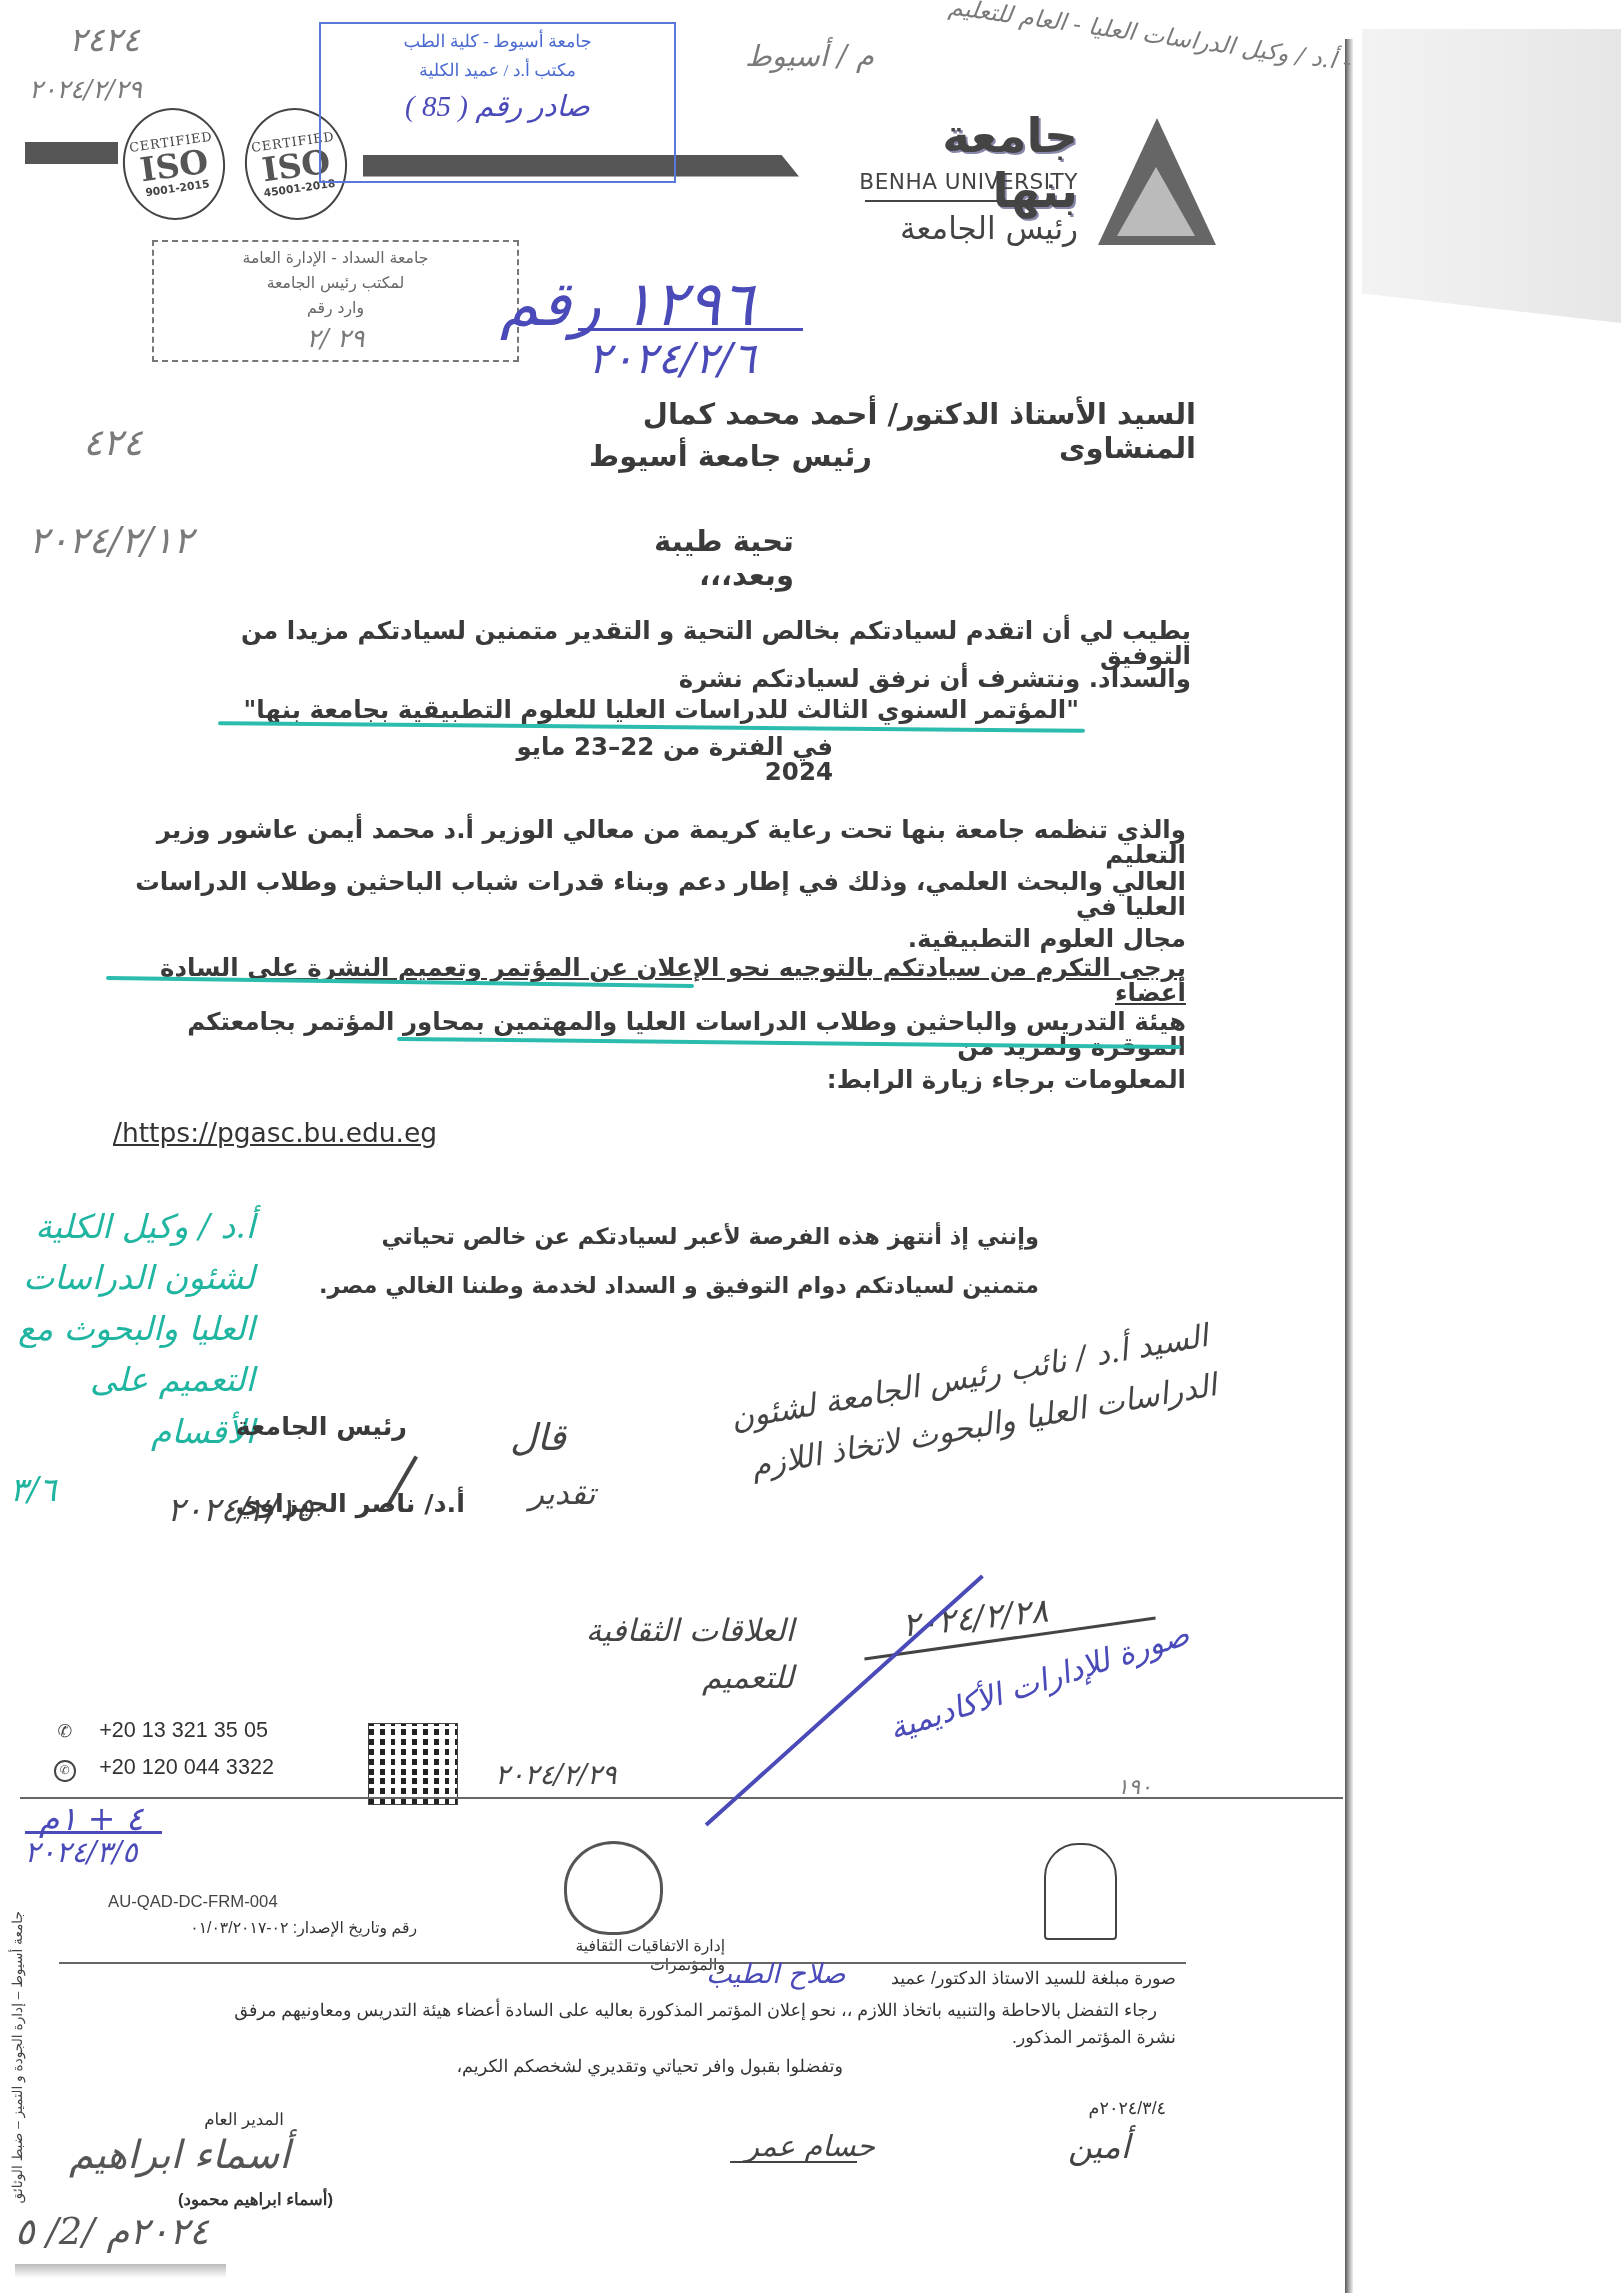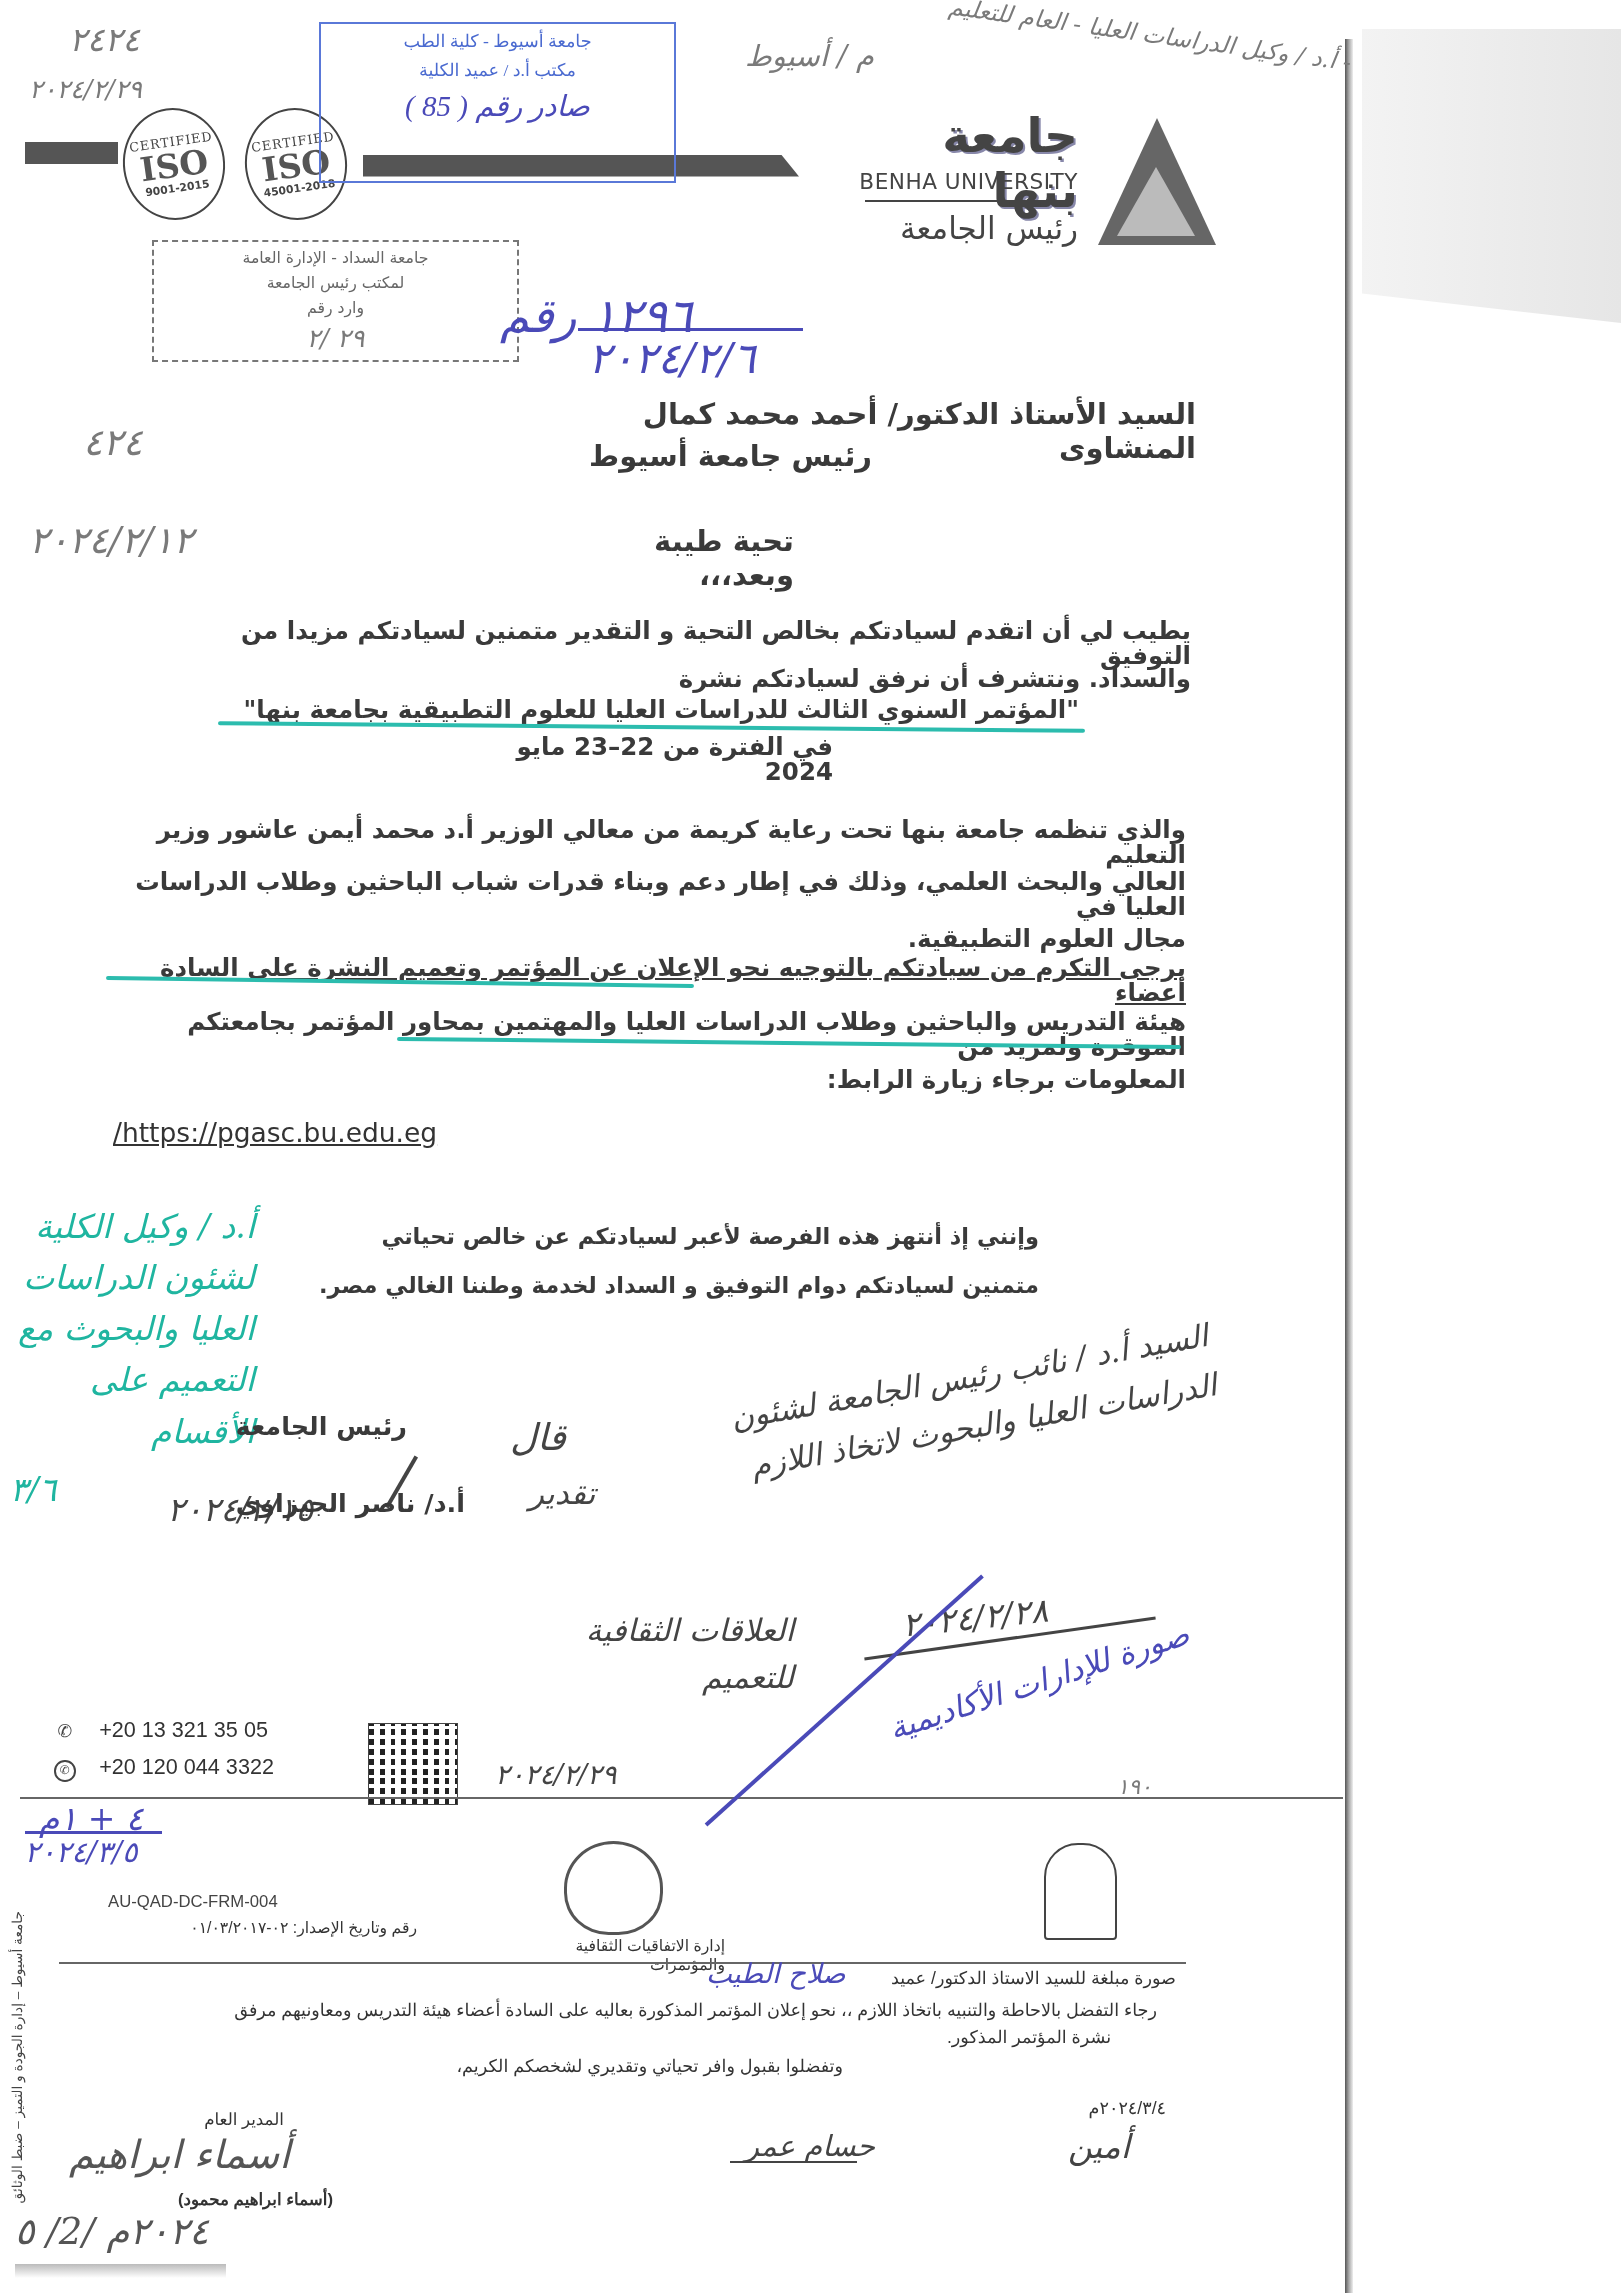--- a/index.html
+++ b/index.html
@@ -101,21 +101,21 @@
   <div class="ln hand-gray" style="font-size:25.5px;">٢٩ /٢</div>
 </div>
 
 <div class="abs rtl logo-ar">جامعة بنها</div>
 <div class="abs logo-en">BENHA UNIVERSITY</div>
 <div class="abs logo-line"></div>
 <div class="abs rtl logo-sub">رئيس الجامعة</div>
 <div class="abs emblem"></div>
 <div class="abs emblem-inner"></div>
 
-<div class="abs hand-blue" style="left:500px;top:288px;font-size:47px;">١٢٩٦ رقم</div>
+<div class="abs hand-blue" style="left:500px;top:267px;font-size:62px;">١٢٩٦ رقم</div>
 <div class="abs" style="left:578px;top:328px;width:225px;height:2.9px;background:#4a4ab8;"></div>
 <div class="abs hand-blue" style="left:588px;top:333px;font-size:43px;">٢٠٢٤/٢/٦</div>
 
 <div class="abs rtl ar-bold addressee">السيد الأستاذ الدكتور/ أحمد محمد كمال المنشاوى</div>
 <div class="abs rtl ar-bold addressee2">رئيس جامعة أسيوط</div>
 
 <div class="abs hand-gray" style="left:83px;top:421px;font-size:37px;">٤٢٤</div>
 <div class="abs hand-gray" style="left:29px;top:519px;font-size:37px;">٢٠٢٤/٢/١٢</div>
 
 <div class="abs rtl ar-bold greeting">تحية طيبة وبعد،،،</div>
@@ -179,21 +179,21 @@
 <div class="abs form-code">AU-QAD-DC-FRM-004</div>
 <div class="abs rtl ar-thin form-date">رقم وتاريخ الإصدار: ٠٢-٠١/٠٣/٢٠١٧</div>
 <div class="abs rtl ar-thin dept">إدارة الاتفاقيات الثقافية والمؤتمرات</div>
 <div class="abs rule" style="left:59px;top:1962px;width:1127px;"></div>
 
 <div class="abs" style="left:706px;top:1823px;width:372px;height:3.9px;background:#4a4ab8;transform:rotate(-42deg);transform-origin:left;"></div>
 
 <div class="abs rtl small" style="left:588px;top:1968px;width:588px;">صورة مبلغة للسيد الاستاذ الدكتور/ عميد</div>
 <div class="abs hand-blue" style="left:706px;top:1958px;font-size:27.4px;">صلاح الطيب</div>
 <div class="abs rtl small" style="left:69px;top:2000px;width:1088px;">رجاء التفضل بالاحاطة والتنبيه باتخاذ اللازم ،، نحو إعلان المؤتمر المذكورة بعاليه على السادة أعضاء هيئة التدريس ومعاونيهم مرفق</div>
-<div class="abs rtl small" style="left:882px;top:2027px;width:294px;text-align:center;">نشرة المؤتمر المذكور.</div>
+<div class="abs rtl small" style="left:882px;top:2027px;width:294px;">نشرة المؤتمر المذكور.</div>
 <div class="abs rtl small" style="left:412px;top:2056px;width:431px;">وتفضلوا بقبول وافر تحياتي وتقديري لشخصكم الكريم،</div>
 <div class="abs rtl small" style="left:1029px;top:2098px;width:137px;">٢٠٢٤/٣/٤م</div>
 <div class="abs hand-gray" style="left:1068px;top:2127px;font-size:33px;color:#444;">أمين</div>
 <div class="abs hand-gray" style="left:745px;top:2129px;font-size:29px;color:#444;">حسام عمر</div>
 <div class="abs" style="left:730px;top:2161px;width:127px;height:2px;background:#444;"></div>
 
 <div class="abs rtl small" style="left:186px;top:2109px;width:98px;font-size:16.7px;">المدير العام</div>
 <div class="abs hand-gray" style="left:69px;top:2132px;font-size:39px;color:#555;">أسماء ابراهيم</div>
 <div class="abs rtl small" style="left:147px;top:2189px;width:186px;font-size:16.7px;font-weight:bold;">(أسماء ابراهيم محمود)</div>
 <div class="abs hand-gray" style="left:14.7px;top:2210px;font-size:37px;color:#555;">٥ /2/ ٢٠٢٤م</div>

